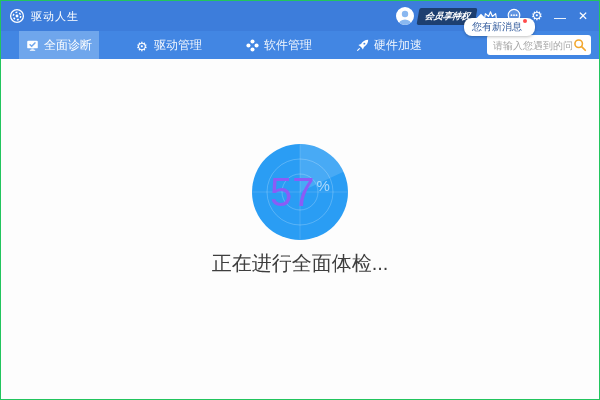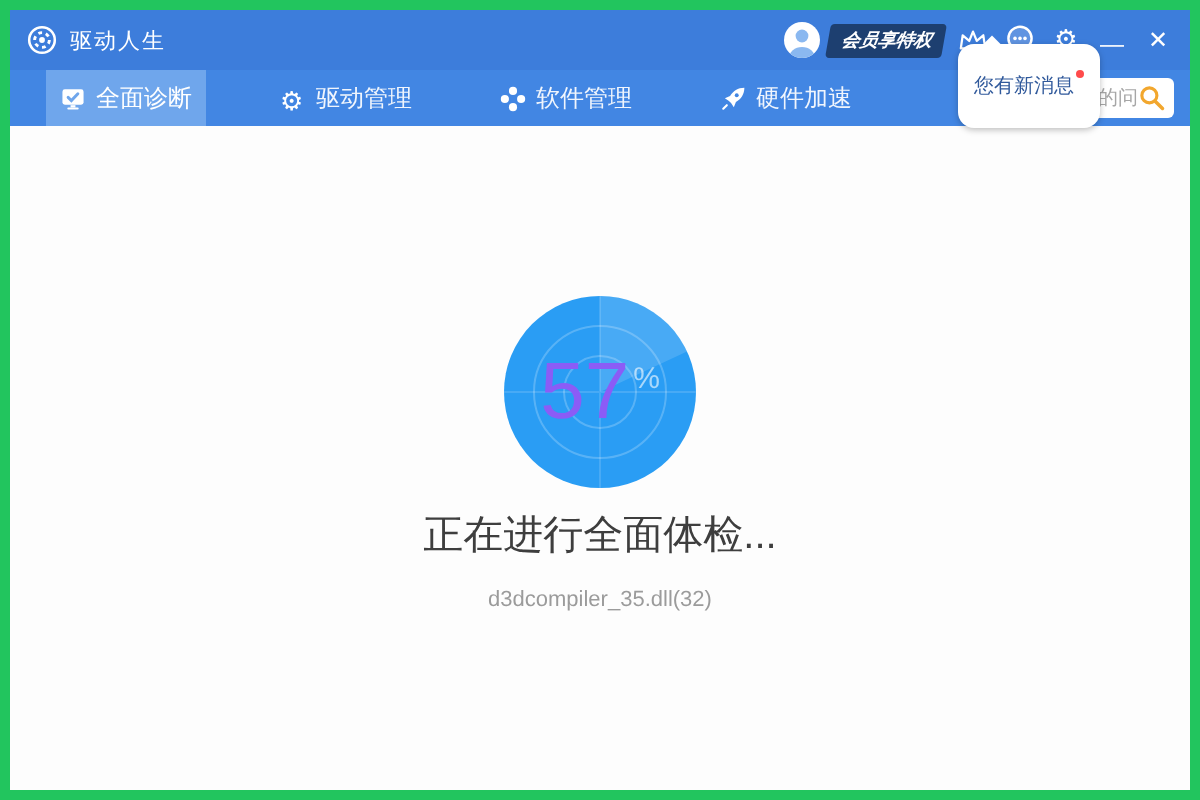--- a/index.html
+++ b/index.html
@@ -1,39 +1,39 @@
 <!DOCTYPE html>
 <html><head>
 <meta charset="utf-8">
 <style>
   * { margin:0; padding:0; box-sizing:border-box; }
   html,body { width:600px; height:400px; }
   body { font-family:"Liberation Sans","DejaVu Sans",sans-serif; background:#eee; }
   .window { position:relative; width:600px; height:400px; background:#fdfdfd;
-            border:5px solid #22c55e; overflow:hidden; }
+            border:1px solid #22c55e; overflow:hidden; }
 
   
   .titlebar { height:30px; background:#3d7ddb; display:flex; align-items:center;
               justify-content:space-between; padding:0 8px 0 8px; }
   .tb-left { display:flex; align-items:center; gap:6px; }
   .app-title { color:#fff; font-size:11px; letter-spacing:1px; }
   .tb-right { display:flex; align-items:center; gap:7px; }
   .avatar { width:20px; height:20px; display:inline-flex; }
   .badge { background:#1d3f70; color:#fff; font-size:9px; font-style:italic;
            font-weight:bold; padding:2px 6px 2px 7px; transform:skewX(-10deg);
            border-radius:2px; white-space:nowrap; margin-left:-4px; }
   .tb-icon { display:inline-flex; align-items:center; justify-content:center;
              width:16px; height:16px; color:#fff; cursor:pointer; }
   .glyph-icon { font-size:13px; line-height:16px; color:#fff; }
   .min-btn { font-size:12px; color:#fff; transform:translateY(2px); padding:0 2px; }
   .close-btn { font-size:12px; color:#fff; padding:0 3px; }
 
   
-  .tooltip { position:absolute; left:474px; top:17px; z-index:10; background:#fff;
-             border-radius:8px; padding:14px 8px; font-size:10px; color:#30599b;
+  .tooltip { position:absolute; left:463px; top:17px; z-index:10; background:#fff;
+             border-radius:8px; padding:2px 8px; font-size:10px; color:#30599b;
              box-shadow:0 1px 3px rgba(0,0,0,.25); white-space:nowrap; }
   .tooltip .arrow { position:absolute; top:-3px; left:14px; width:6px; height:6px;
                     background:#fff; transform:rotate(45deg); }
   .dot { display:inline-block; width:4px; height:4px; background:#ff4b4b;
          border-radius:50%; vertical-align:top; margin:-1px 0 0 1px; }
 
   
   .navbar { height:28px; background:#4286e3; display:flex; align-items:stretch;
             padding-left:18px; }
   .tab { width:80px; margin-right:30px; display:flex; align-items:center;
@@ -185,16 +185,15 @@
         <circle cx="48" cy="48" r="33" fill="none" stroke="#ffffff" stroke-opacity="0.22" stroke-width="1"></circle>
         <path d="M48 0 V96 M0 48 H96" stroke="#ffffff" stroke-opacity="0.14" stroke-width="1"></path>
       </svg>
       <div class="pct-overlay">
         <span class="pct-num">57</span>
         <span class="pct-sign">%</span>
       </div>
     </div>
 
     <div class="status">正在进行全面体检...</div>
-    <div class="detail">d3dcompiler_35.dll(32)</div>
   </div>
 
 </div>
 
 </body></html>

